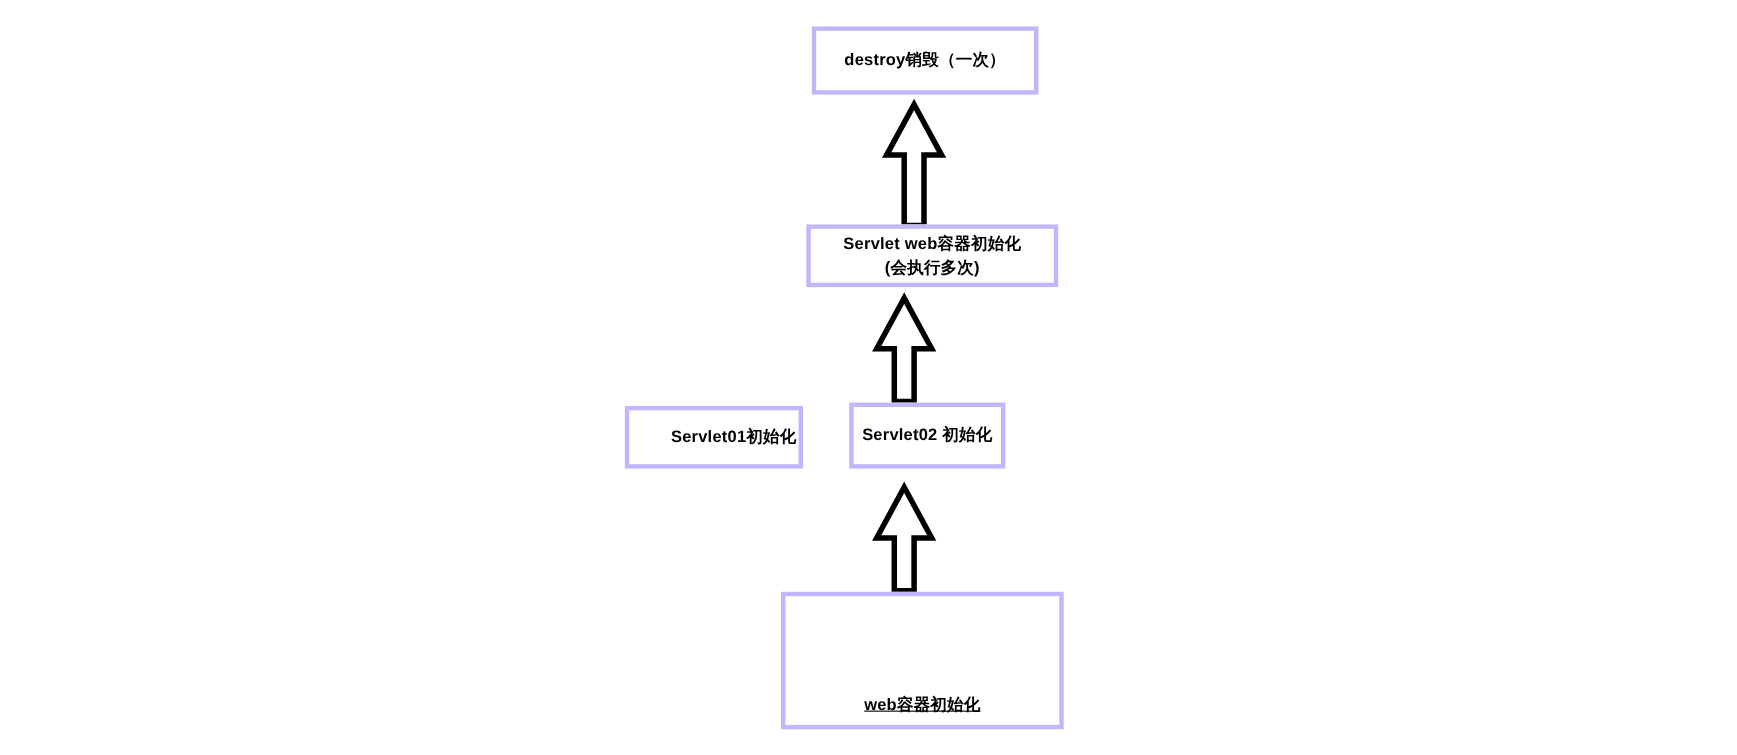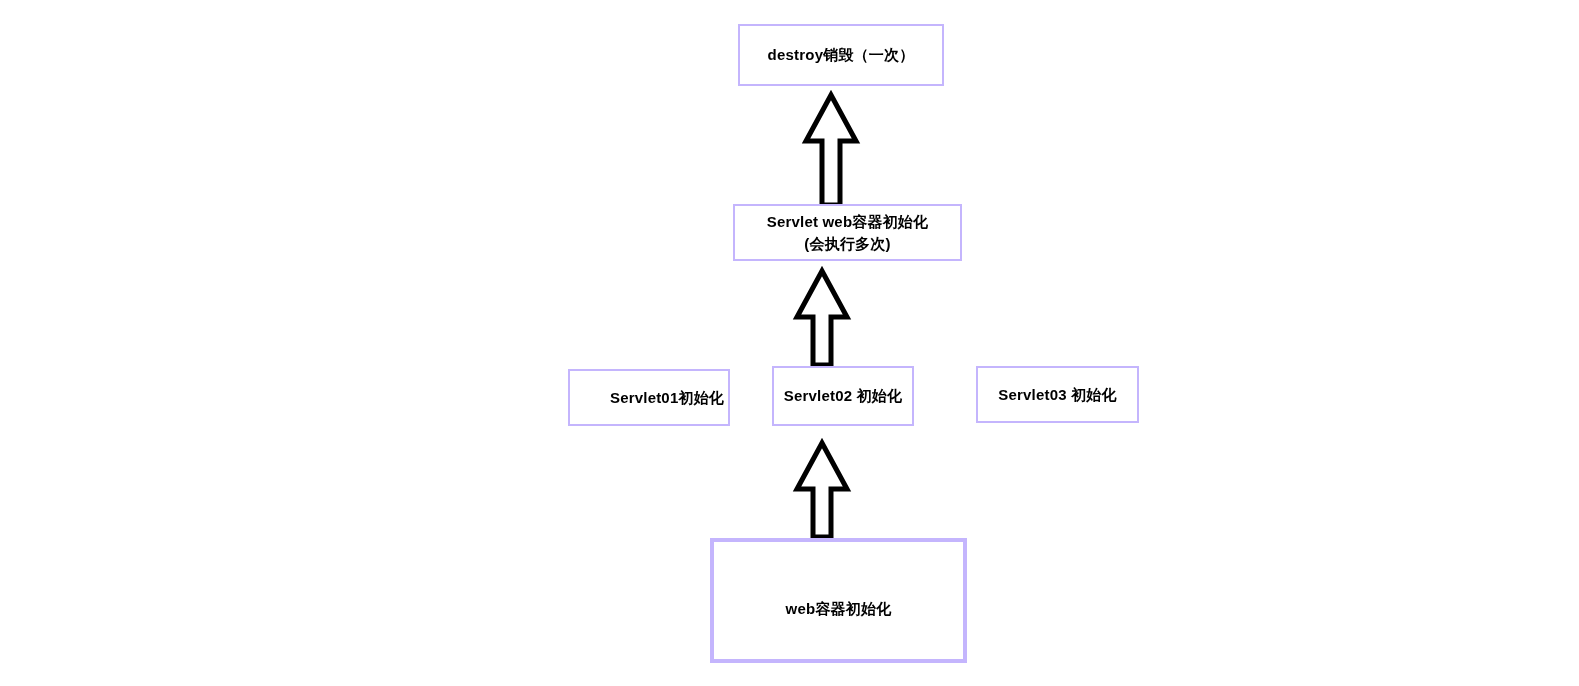--- a/index.html
+++ b/index.html
@@ -14,21 +14,21 @@
     position: relative;
     width: 1579px;
     height: 686px;
     background: #ffffff;
     overflow: hidden;
   }
   .node {
     position: absolute;
     box-sizing: border-box;
     background: #ffffff;
-    border: 2px solid #c4b5fd;
+    border: 4px solid #c4b5fd;
     display: flex;
     flex-direction: column;
     align-items: center;
     justify-content: center;
     color: #000000;
     font-weight: bold;
     font-size: 15px;
     line-height: 1.45;
     text-align: center;
     letter-spacing: 0.2px;
@@ -68,21 +68,22 @@
     width: 163px;
     height: 57px;
   }
   #node-webcontainer {
     left: 710px;
     top: 538px;
     width: 257px;
     height: 125px;
     border-width: 4px;
     justify-content: flex-start;
-    padding-top: 56px;
+    padding-top: 88px;
+    text-decoration: underline;
   }
   .arrow {
     position: absolute;
     overflow: visible;
   }
   .arrow polygon {
     fill: #ffffff;
     stroke: #000000;
     stroke-width: 5;
     stroke-linejoin: miter;
@@ -129,23 +130,20 @@
   </svg>
 
   <div class="node" id="node-servlet01">
     <span class="line">Servlet01初始化</span>
   </div>
 
   <div class="node" id="node-servlet02">
     <span class="line">Servlet02 初始化</span>
   </div>
 
-  <div class="node" id="node-servlet03">
-    <span class="line">Servlet03 初始化</span>
-  </div>
 
   <svg class="arrow" id="arrow-web-to-servlet02" viewBox="0 0 62 100">
     <polygon points="31,3 56,49 40,49 40,97 22,97 22,49 6,49"></polygon>
   </svg>
 
   <div class="node" id="node-webcontainer">
     <span class="line">web容器初始化</span>
   </div>
 
 </div>

